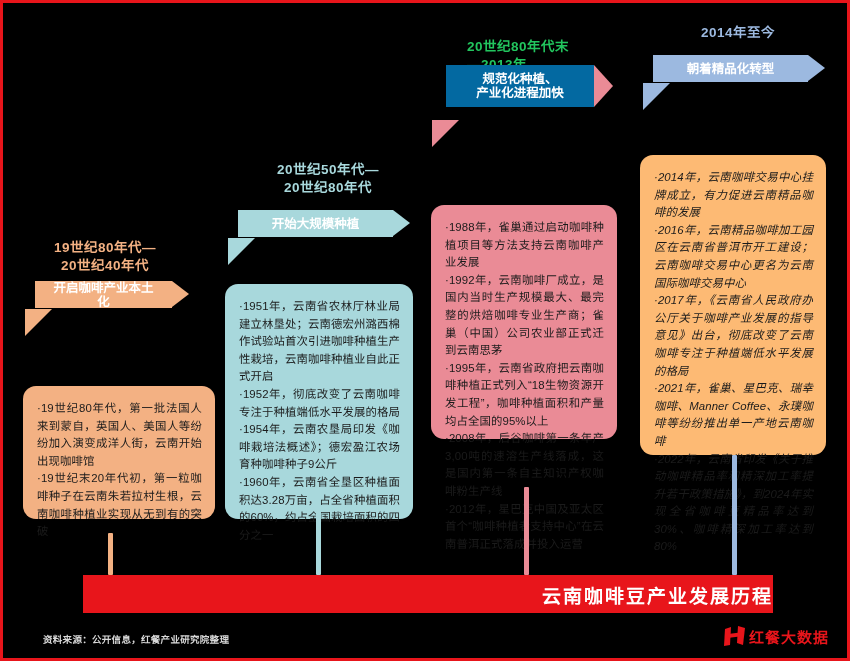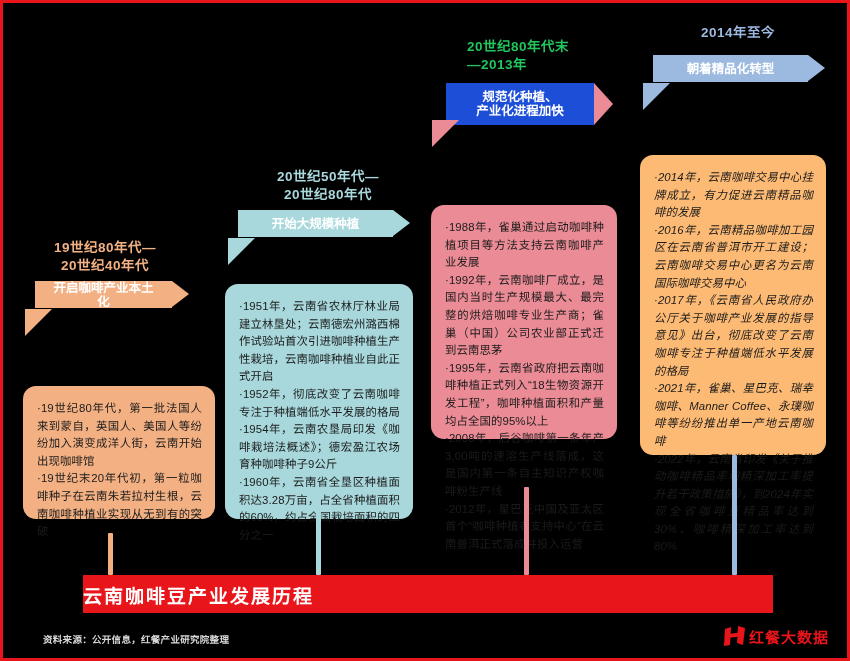--- a/index.html
+++ b/index.html
@@ -52,21 +52,21 @@
     text-align:justify;
   }
   .card p{margin:0;text-indent:0;}
 
   
   .stem{position:absolute;width:5px;border-radius:1px;}
 
   
   #titlebar{
     position:absolute;left:80px;top:572px;width:690px;height:38px;
-    background:#e8151b;display:flex;align-items:center;justify-content:flex-start;
+    background:#e8151b;display:flex;align-items:center;justify-content:flex-end;
   }
   #titlebar .t{color:#fff;font-size:19px;font-weight:bold;letter-spacing:2px;}
 
   
   #source{
     position:absolute;left:40px;top:629px;color:#d8d8d8;
     font-size:9.5px;font-weight:bold;letter-spacing:.3px;
   }
   #logo{position:absolute;right:24px;top:622px;display:flex;align-items:center;gap:1px;}
   #logo .mark{position:relative;width:26px;height:22px;}
@@ -89,21 +89,21 @@
       <div class="tail" style="left:22px;top:306px;border-left:27px solid #f3b183;border-bottom:27px solid transparent;"></div>
 
       <div class="card" style="left:20px;top:383px;width:192px;height:133px;background:#f3b183;">
         <p style="white-space:pre-line;">·19世纪80年代，第一批法国人来到蒙自，英国人、美国人等纷纷加入演变成洋人街，云南开始出现咖啡馆
 ·19世纪末20年代初，第一粒咖啡种子在云南朱若拉村生根，云南咖啡种植业实现从无到有的突破</p>
       </div>
       <div class="stem" style="left:105px;top:530px;height:42px;background:#f3b183;"></div>
     </div>
 
     <div class="col">
-      <div class="year" style="left:240px;top:165px;width:170px;color:#a8d8dc;text-align:center;">20世纪50年代—
+      <div class="year" style="left:240px;top:158px;width:170px;color:#a8d8dc;text-align:center;">20世纪50年代—
 20世纪80年代</div>
 
       <div class="ribbon" style="left:235px;top:207px;width:155px;background:#a8d8dc;">
         <span class="rtext">开始大规模种植</span>
         <span class="tip" style="border-left:17px solid #a8d8dc;"></span>
       </div>
       <div class="tail" style="left:225px;top:235px;border-left:27px solid #a8d8dc;border-bottom:27px solid transparent;"></div>
 
       <div class="card" style="left:222px;top:281px;width:188px;height:235px;background:#a8d8dc;">
         <p style="white-space:pre-line;">·1951年，云南省农林厅林业局建立林垦处；云南德宏州潞西棉作试验站首次引进咖啡种植生产性栽培，云南咖啡种植业自此正式开启
@@ -111,21 +111,21 @@
 ·1954年，云南农垦局印发《咖啡栽培法概述》；德宏盈江农场育种咖啡种子9公斤
 ·1960年，云南省全垦区种植面积达3.28万亩，占全省种植面积的60%，约占全国栽培面积的四分之一</p>
       </div>
       <div class="stem" style="left:313px;top:493px;height:79px;background:#a8d8dc;"></div>
     </div>
 
     <div class="col">
       <div class="year" style="left:448px;top:35px;width:175px;color:#22c55e;text-align:left;padding-left:16px;">20世纪80年代末
 —2013年</div>
 
-      <div class="ribbon two" style="left:443px;top:80px;width:148px;background:#1d4ed8;">
+      <div class="ribbon two" style="left:443px;top:62px;width:148px;background:#0369a1;">
         <span class="rtext">规范化种植、
 产业化进程加快</span>
         <span class="tip" style="border-left:19px solid #ea8b96;"></span>
       </div>
       <div class="tail" style="left:429px;top:117px;border-left:27px solid #ea8b96;border-bottom:27px solid transparent;"></div>
 
       <div class="card" style="left:428px;top:202px;width:186px;height:234px;background:#ea8b96;">
         <p style="white-space:pre-line;">·1988年，雀巢通过启动咖啡种植项目等方法支持云南咖啡产业发展
 ·1992年，云南咖啡厂成立，是国内当时生产规模最大、最完整的烘焙咖啡专业生产商；雀巢（中国）公司农业部正式迁到云南思茅
 ·1995年，云南省政府把云南咖啡种植正式列入“18生物资源开发工程”，咖啡种植面积和产量均占全国的95%以上

